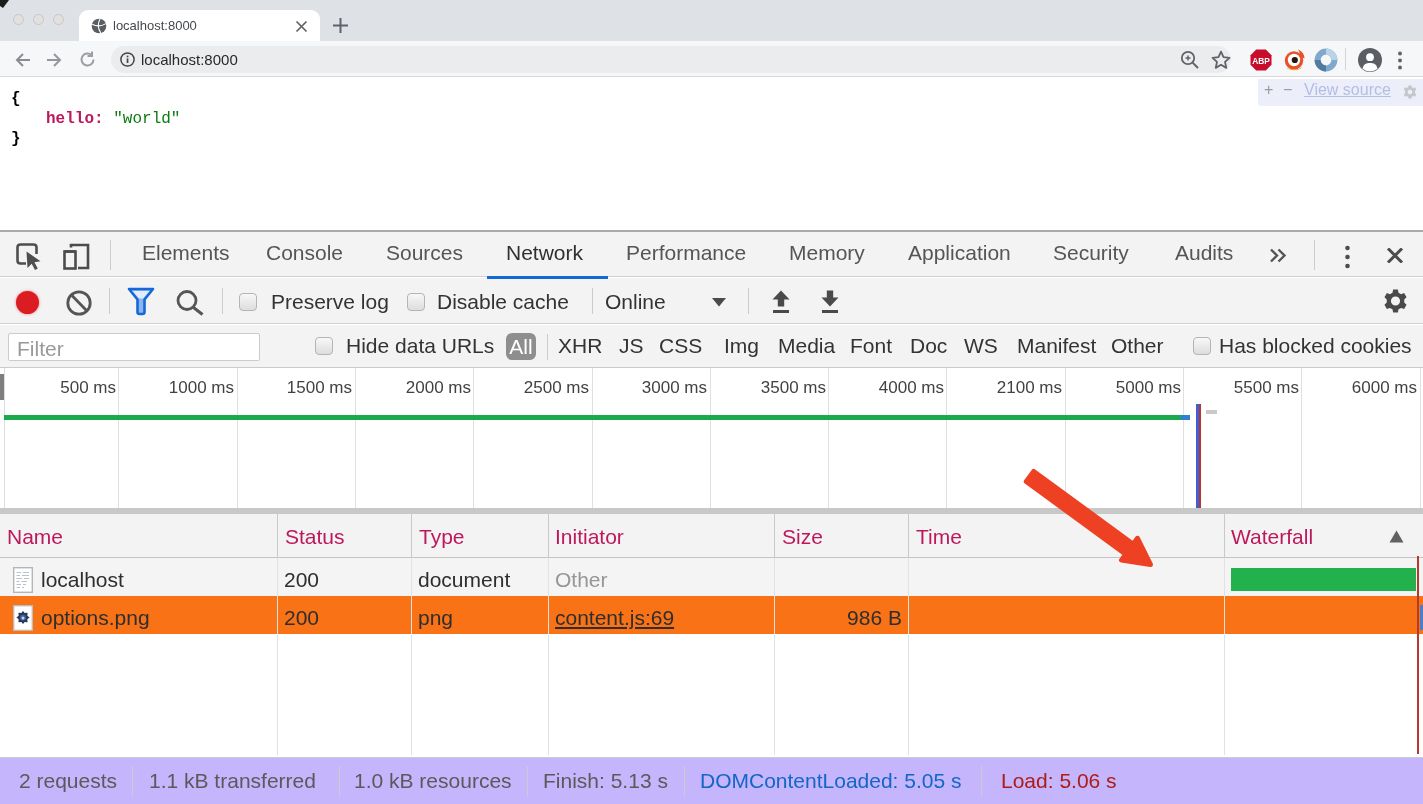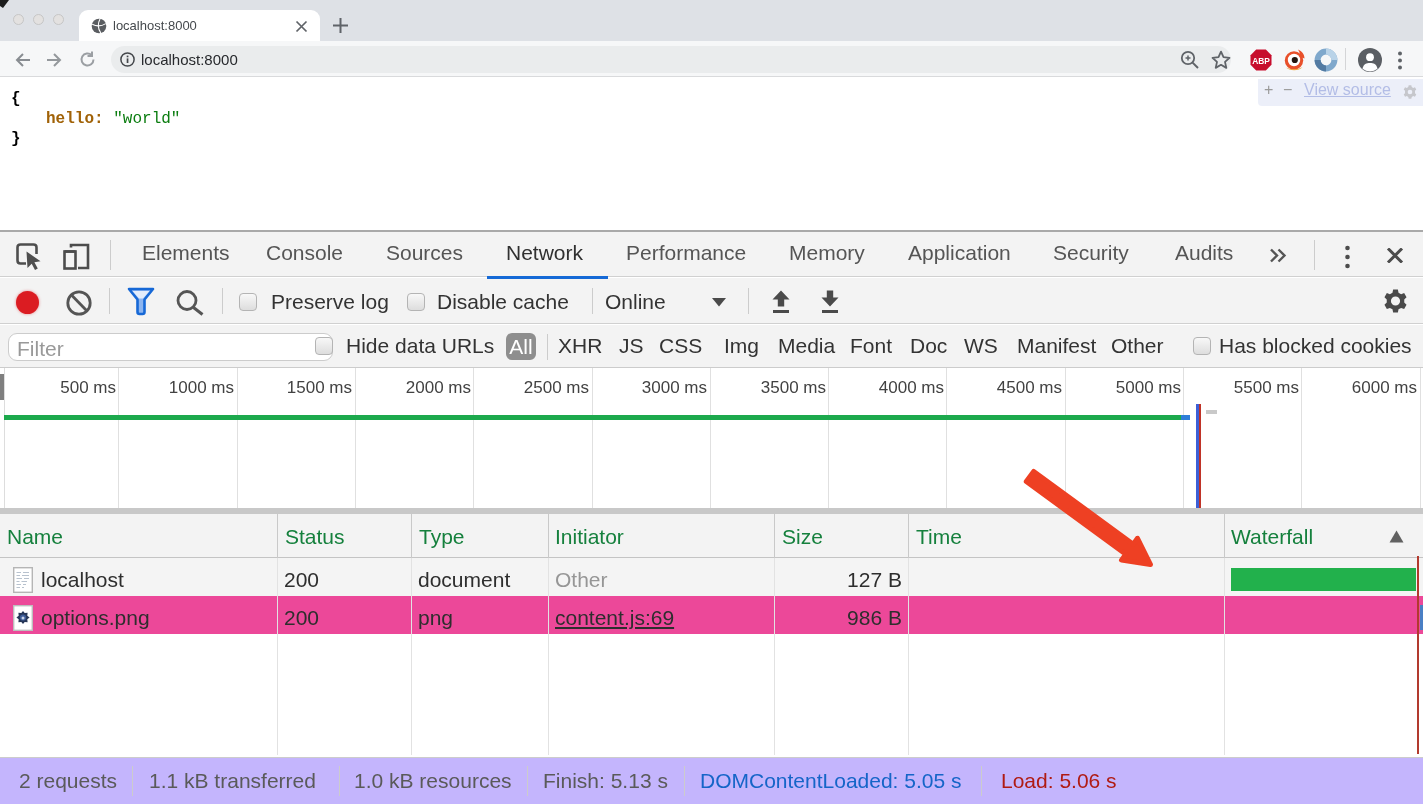--- a/index.html
+++ b/index.html
@@ -25,25 +25,25 @@
   #filterrow { left:0; top:325px; width:1423px; height:43px; background:#f3f3f3; border-bottom:1px solid #ccc; font-size:21px; color:#333; }
   .ftxt { position:absolute; top:9px; }
   .vsep { position:absolute; width:1px; background:#ccc; }
   .cb { position:absolute; width:18px; height:18px; border:1px solid #b4b4b4; border-radius:4px; background:linear-gradient(#f8f8f8,#ddd); }
   
   #overview { left:0; top:368px; width:1423px; height:141px; background:#fff; }
   .gline { position:absolute; top:0; width:1px; height:141px; background:#e0e0e0; }
   .rlabel { position:absolute; top:10px; font-size:17px; color:#424242; width:80px; text-align:right; }
   #scrollstrip { left:0; top:508px; width:1423px; height:6px; background:#c8c8c8; }
   
-  #thead { left:0; top:514px; width:1423px; height:44px; background:#f3f3f3; border-bottom:1px solid #c4c4c4; font-size:21px; color:#15803d; }
+  #thead { left:0; top:514px; width:1423px; height:44px; background:#f3f3f3; border-bottom:1px solid #c4c4c4; font-size:21px; color:#be185d; }
   .hcell { position:absolute; top:10.5px; }
   .colsep { position:absolute; width:1px; background:#ccc; }
   #row1 { left:0; top:558px; width:1423px; height:38px; background:#f4f4f4; font-size:21px; color:#2e2e2e; }
-  #row2 { left:0; top:596px; width:1423px; height:38px; background:#ec4899; font-size:21px; color:#2e2e2e; }
+  #row2 { left:0; top:596px; width:1423px; height:38px; background:#f97316; font-size:21px; color:#2e2e2e; }
   .rcell { position:absolute; top:9.5px; }
   .rnum { position:absolute; top:9.5px; text-align:right; }
   
   #statusbar { left:0; top:757px; width:1423px; height:47px; background:#c4b5fd; border-top:1px solid #ccc; font-size:21px; color:#5a5a5a; }
   .stxt { position:absolute; top:11px; }
   .ssep { position:absolute; top:8px; height:30px; width:1px; background:#ccc; }
 </style>
 </head>
 <body>
 
@@ -130,21 +130,21 @@
 </svg>
 
 <svg class="abs" style="left:1397px; top:51px;" width="6" height="19" viewBox="0 0 6 19">
   <circle cx="3" cy="2.5" r="2" fill="#5f6368"></circle>
   <circle cx="3" cy="9.5" r="2" fill="#5f6368"></circle>
   <circle cx="3" cy="16.5" r="2" fill="#5f6368"></circle>
 </svg>
 
 <div class="abs" id="jsonarea">
   <div class="abs" style="left:11px; top:10px; font-weight:bold; color:#000;">{</div>
-  <div class="abs" style="left:46px; top:30px;"><span style="font-weight:bold; color:#a16207;">hello:</span> <span style="color:#0b7d10;">"world"</span></div>
+  <div class="abs" style="left:46px; top:30px;"><span style="font-weight:bold; color:#be185d;">hello:</span> <span style="color:#0b7d10;">"world"</span></div>
   <div class="abs" style="left:11px; top:50px; font-weight:bold; color:#000;">}</div>
 </div>
 <div class="abs" id="viewsrc">
   <span class="abs" style="left:6px; top:2px; color:#9a9a9a;">+</span>
   <span class="abs" style="left:25px; top:2px; color:#9a9a9a;">−</span>
   <span class="abs" style="left:46px; top:2px; color:#b3bde6; text-decoration:underline;">View source</span>
   <svg class="abs" style="left:144px; top:5px;" width="16" height="16" viewBox="0 0 24 24">
     <path fill="#c6c7cc" d="M12 8.5 A3.5 3.5 0 1 0 12 15.5 A3.5 3.5 0 1 0 12 8.5 M10 2 L14 2 L14.6 4.6 L16.8 5.9 L19.4 5 L21.4 8.4 L19.5 10.3 L19.5 13.7 L21.4 15.6 L19.4 19 L16.8 18.1 L14.6 19.4 L14 22 L10 22 L9.4 19.4 L7.2 18.1 L4.6 19 L2.6 15.6 L4.5 13.7 L4.5 10.3 L2.6 8.4 L4.6 5 L7.2 5.9 L9.4 4.6 Z" fill-rule="evenodd"></path>
   </svg>
 </div>
@@ -229,21 +229,21 @@
     <path d="M10 16.5 L1.5 7.5 L6.8 7.5 L6.8 0.5 L13.2 0.5 L13.2 7.5 L18.5 7.5 Z" fill="#4a4a4a"></path>
     <rect x="2" y="20" width="16" height="3" fill="#4a4a4a"></rect>
   </svg>
 
   <svg class="abs" style="left:1383px; top:10px;" width="25" height="26" viewBox="0 0 24 24">
     <path fill="#4a4a4a" d="M12 7.6 A4.4 4.4 0 1 0 12 16.4 A4.4 4.4 0 1 0 12 7.6 M9.7 1 L14.3 1 L14.9 4 L17.4 5.4 L20.3 4.4 L22.6 8.3 L20.4 10.5 L20.4 13.5 L22.6 15.7 L20.3 19.6 L17.4 18.6 L14.9 20 L14.3 23 L9.7 23 L9.1 20 L6.6 18.6 L3.7 19.6 L1.4 15.7 L3.6 13.5 L3.6 10.5 L1.4 8.3 L3.7 4.4 L6.6 5.4 L9.1 4 Z" fill-rule="evenodd"></path>
   </svg>
 </div>
 
 <div class="abs" id="filterrow">
-  <div class="abs" style="left:8px; top:8px; width:325px; height:28px; background:#fff; border:1px solid #ccc; border-radius:9px;">
+  <div class="abs" style="left:8px; top:8px; width:252px; height:28px; background:#fff; border:1px solid #ccc; border-radius:2px;">
     <span style="position:absolute; left:8px; top:3px; color:#999;">Filter</span>
   </div>
   <div class="cb" style="left:315px; top:12px;"></div>
   <span class="ftxt" style="left:346px;">Hide data URLs</span>
   <div class="abs" style="left:506px; top:8px; width:30px; height:27px; background:#8e8e8e; border-radius:6px; color:#fff; text-align:center; line-height:27px;">All</div>
   <div class="vsep" style="left:547px; top:9px; height:26px;"></div>
   <span class="ftxt" style="left:558px;">XHR</span>
   <span class="ftxt" style="left:619px;">JS</span>
   <span class="ftxt" style="left:659px;">CSS</span>
   <span class="ftxt" style="left:724px;">Img</span>
@@ -271,21 +271,21 @@
   <div class="gline" style="left:1301px;"></div>
   <div class="gline" style="left:1420px;"></div>
   <div class="rlabel" style="left:36px;">500 ms</div>
   <div class="rlabel" style="left:154px;">1000 ms</div>
   <div class="rlabel" style="left:272px;">1500 ms</div>
   <div class="rlabel" style="left:391px;">2000 ms</div>
   <div class="rlabel" style="left:509px;">2500 ms</div>
   <div class="rlabel" style="left:627px;">3000 ms</div>
   <div class="rlabel" style="left:746px;">3500 ms</div>
   <div class="rlabel" style="left:864px;">4000 ms</div>
-  <div class="rlabel" style="left:982px;">4500 ms</div>
+  <div class="rlabel" style="left:982px;">2100 ms</div>
   <div class="rlabel" style="left:1101px;">5000 ms</div>
   <div class="rlabel" style="left:1219px;">5500 ms</div>
   <div class="rlabel" style="left:1337px;">6000 ms</div>
   <div class="abs" style="left:0px; top:6px; width:4px; height:26px; background:#7f7f7f;"></div>
   <div class="abs" style="left:4px; top:0; width:1px; height:141px; background:#ddd;"></div>
   <div class="abs" style="left:4px; top:47px; width:1182px; height:5px; background:#1ca94c;"></div>
   <div class="abs" style="left:1181px; top:47px; width:9px; height:5px; background:#2f7ed8;"></div>
   <div class="abs" style="left:1206px; top:42px; width:11px; height:4px; background:#c9c9c9;"></div>
   <div class="abs" style="left:1196px; top:36px; width:2.5px; height:105px; background:#3c5fd6;"></div>
   <div class="abs" style="left:1198.5px; top:36px; width:2.5px; height:105px; background:#c03327;"></div>
@@ -328,21 +328,20 @@
       <path d="M3.5 11.5 L9 11.5 M11 11.5 L16 11.5"></path>
       <path d="M3.5 14.5 L6.5 14.5 M8.5 14.5 L14 14.5"></path>
       <path d="M3.5 17.5 L8 17.5 M10 17.5 L13 17.5"></path>
       <path d="M3.5 20.5 L7 20.5 M9 20.5 L11 20.5"></path>
     </g>
   </svg>
   <span class="rcell" style="left:41px;">localhost</span>
   <span class="rcell" style="left:284px;">200</span>
   <span class="rcell" style="left:418px;">document</span>
   <span class="rcell" style="left:555px; color:#969696;">Other</span>
-  <span class="rnum" style="left:700px; width:202px;">127 B</span>
   <div class="abs" style="left:1231px; top:10px; width:185px; height:23px; background:#22b14c;"></div>
 </div>
 <div class="abs" id="row2">
   <svg class="abs" style="left:13px; top:9px;" width="20" height="26" viewBox="0 0 20 26">
     <rect x="0.7" y="0.7" width="18.6" height="24.6" fill="#fff" stroke="#bdbdbd" stroke-width="1.4"></rect>
     <g transform="translate(10,12.5)">
       <path fill="#263657" d="M0 -6.6 L1.7 -4.4 L4.6 -4.7 L4.3 -1.8 L6.6 0 L4.3 1.8 L4.6 4.7 L1.7 4.4 L0 6.6 L-1.7 4.4 L-4.6 4.7 L-4.3 1.8 L-6.6 0 L-4.3 -1.8 L-4.6 -4.7 L-1.7 -4.4 Z"></path>
       <circle cx="0" cy="0" r="3.1" fill="#3f5d99"></circle>
       <circle cx="0" cy="0.4" r="1.5" fill="#c9d4e8"></circle>
     </g>

